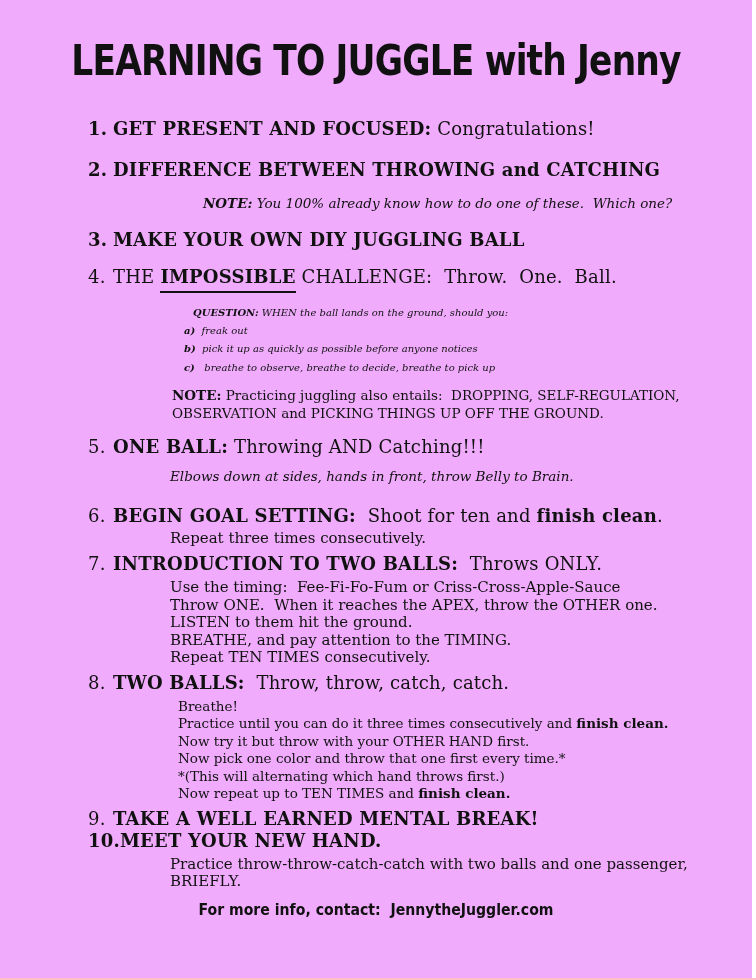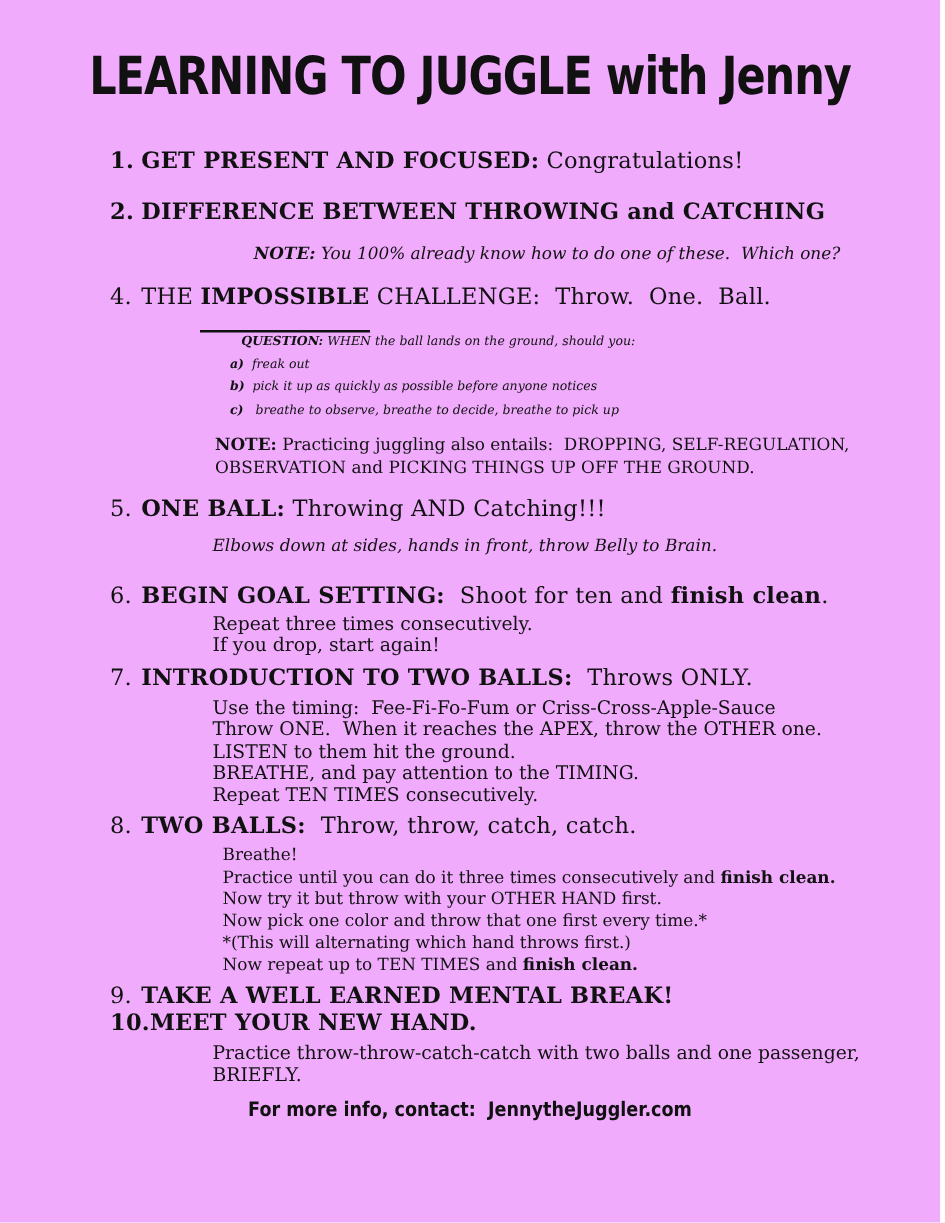--- a/index.html
+++ b/index.html
@@ -26,21 +26,21 @@
   }
   .list{padding-left:88px;padding-right:30px;}
   .heading{
     font-size:18px;
     line-height:22px;
     letter-spacing:0.2px;
     white-space:pre-wrap;
   }
   .num{display:inline-block;min-width:25px;}
   .b{font-weight:bold;}
-  .u{border-bottom:2.5px solid #111;padding-bottom:16px;}
+  .u{border-bottom:2.5px solid #111;padding-bottom:4px;}
   .block{white-space:pre-wrap;}
   .block .line{white-space:pre-wrap;}
   .note-italic{font-style:italic;margin:13px 0 0 115px;font-size:13.5px;line-height:18px;}
   .question{font-style:italic;margin:16px 0 0 96px;font-size:10px;line-height:18.2px;}
   .question .line:first-child{margin-left:9px;}
   .note{margin:9px 0 0 84px;font-size:13.5px;line-height:18px;}
   .italic-sub{font-style:italic;margin:9px 0 0 82px;font-size:13.5px;line-height:18px;}
   .plain{margin:3px 0 0 82px;font-size:15px;line-height:17.5px;}
   .plain-8{margin:4px 0 0 90px;font-size:13.5px;line-height:17.5px;}
   .item[data-idx="1"] .heading{margin-top:34px;}
@@ -72,32 +72,35 @@
 <div class="page">
   <h1 class="title">LEARNING TO JUGGLE with Jenny</h1>
   <div class="list">
       <div class="item" data-idx="1">
         <div class="heading"><span class="num b">1.</span><span class="htext"><span class="b">GET PRESENT AND FOCUSED:</span><span> Congratulations!</span></span></div>
       </div>
       <div class="item" data-idx="2">
         <div class="heading"><span class="num b">2.</span><span class="htext"><span class="b">DIFFERENCE BETWEEN THROWING and CATCHING</span></span></div>
         <div class="block note-italic"><div class="line"><span class="b">NOTE:</span><span> You 100% already know how to do one of these.  Which one?</span></div></div>
       </div>
+      <div class="item" data-idx="3">
+        <div class="heading"><span class="num b">3.</span><span class="htext"><span class="b">MAKE YOUR OWN DIY JUGGLING BALL</span></span></div>
+      </div>
       <div class="item" data-idx="4">
         <div class="heading"><span class="num">4.</span><span class="htext"><span>THE </span><span class="b u">IMPOSSIBLE</span><span> CHALLENGE:  Throw.  One.  Ball.</span></span></div>
         <div class="block question"><div class="line"><span class="b">QUESTION:</span><span> WHEN the ball lands on the ground, should you:</span></div><div class="line"><span class="b">a)</span><span>  freak out</span></div><div class="line"><span class="b">b)</span><span>  pick it up as quickly as possible before anyone notices</span></div><div class="line"><span class="b">c)</span><span>   breathe to observe, breathe to decide, breathe to pick up</span></div></div>
         <div class="block note"><div class="line"><span class="b">NOTE:</span><span> Practicing juggling also entails:  DROPPING, SELF-REGULATION,</span></div><div class="line"><span>OBSERVATION and PICKING THINGS UP OFF THE GROUND.</span></div></div>
       </div>
       <div class="item" data-idx="5">
         <div class="heading"><span class="num">5.</span><span class="htext"><span class="b">ONE BALL:</span><span> Throwing AND Catching!!!</span></span></div>
         <div class="block italic-sub"><div class="line"><span>Elbows down at sides, hands in front, throw Belly to Brain.</span></div></div>
       </div>
       <div class="item" data-idx="6">
         <div class="heading"><span class="num">6.</span><span class="htext"><span class="b">BEGIN GOAL SETTING:</span><span>  Shoot for ten and </span><span class="b">finish clean</span><span>.</span></span></div>
-        <div class="block plain"><div class="line"><span>Repeat three times consecutively.</span></div><div class="line"><span>If you drop, start again!</span></div></div>
+        <div class="block plain"><div class="line"><span>Repeat three times consecutively.</span></div></div>
       </div>
       <div class="item" data-idx="7">
         <div class="heading"><span class="num">7.</span><span class="htext"><span class="b">INTRODUCTION TO TWO BALLS:</span><span>  Throws ONLY.</span></span></div>
         <div class="block plain"><div class="line"><span>Use the timing:  Fee-Fi-Fo-Fum or Criss-Cross-Apple-Sauce</span></div><div class="line"><span>Throw ONE.  When it reaches the APEX, throw the OTHER one.</span></div><div class="line"><span>LISTEN to them hit the ground.</span></div><div class="line"><span>BREATHE, and pay attention to the TIMING.</span></div><div class="line"><span>Repeat TEN TIMES consecutively.</span></div></div>
       </div>
       <div class="item" data-idx="8">
         <div class="heading"><span class="num">8.</span><span class="htext"><span class="b">TWO BALLS:</span><span>  Throw, throw, catch, catch.</span></span></div>
         <div class="block plain-8"><div class="line"><span>Breathe!</span></div><div class="line"><span>Practice until you can do it three times consecutively and </span><span class="b">finish clean.</span></div><div class="line"><span>Now try it but throw with your OTHER HAND first.</span></div><div class="line"><span>Now pick one color and throw that one first every time.*</span></div><div class="line"><span>*(This will alternating which hand throws first.)</span></div><div class="line"><span>Now repeat up to TEN TIMES and </span><span class="b">finish clean.</span></div></div>
       </div>
       <div class="item" data-idx="9">

